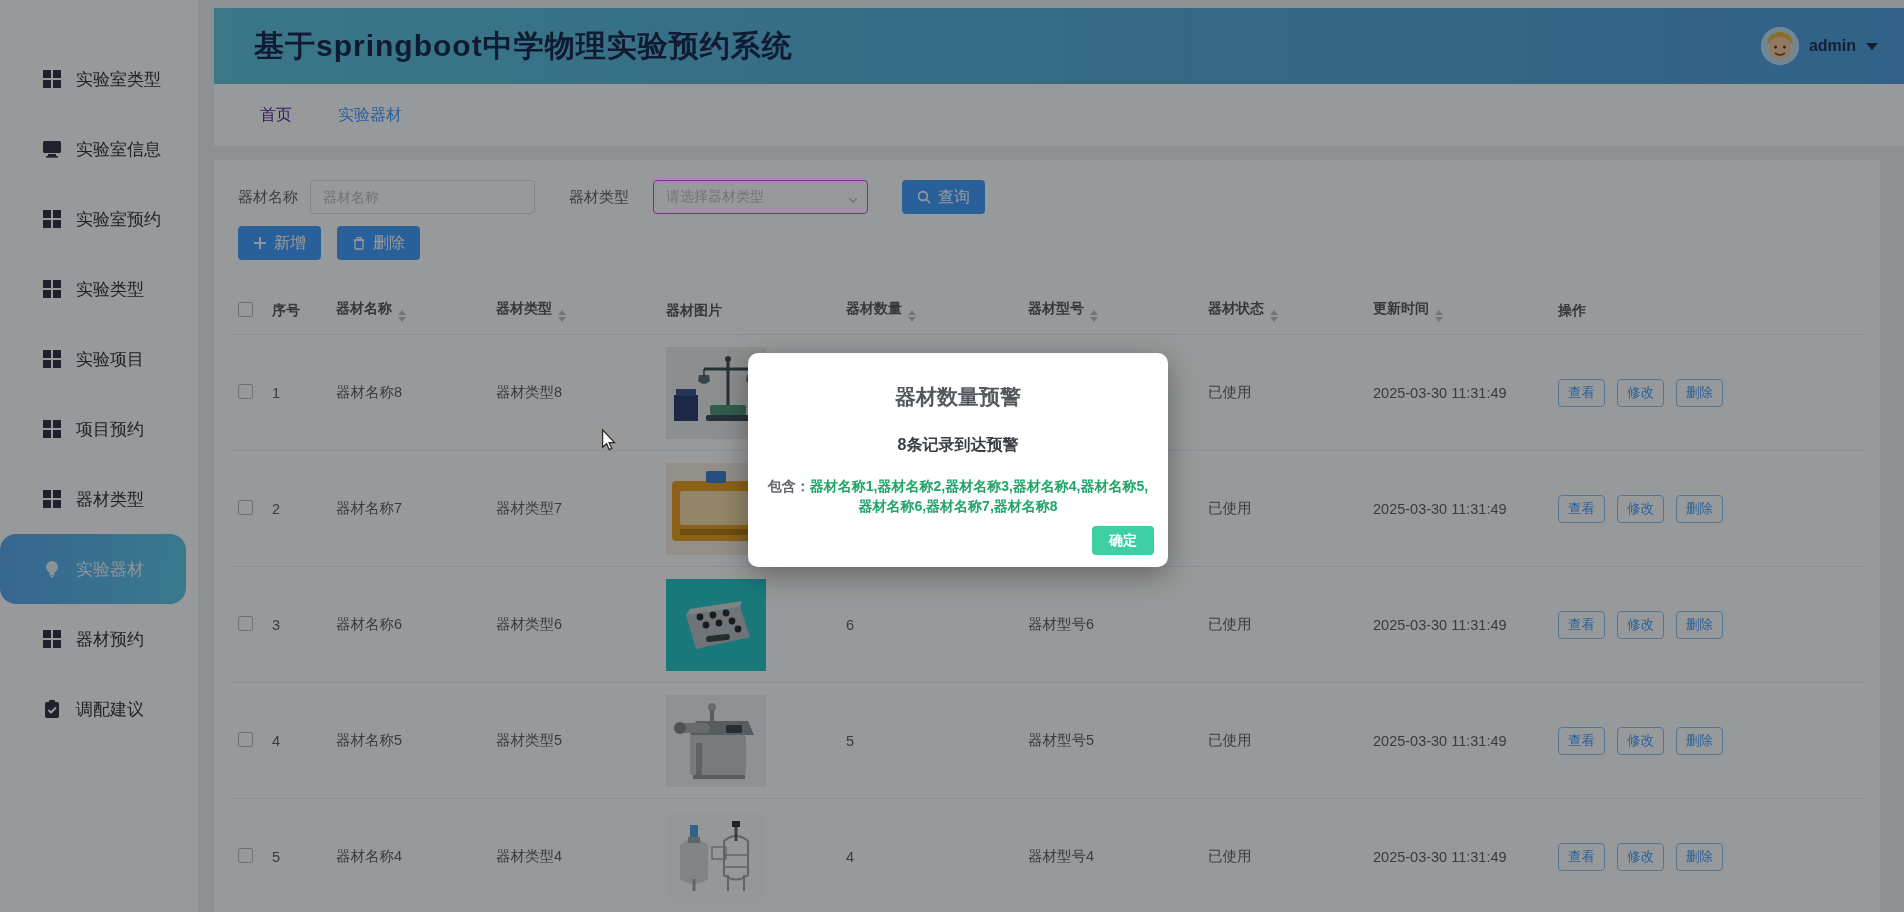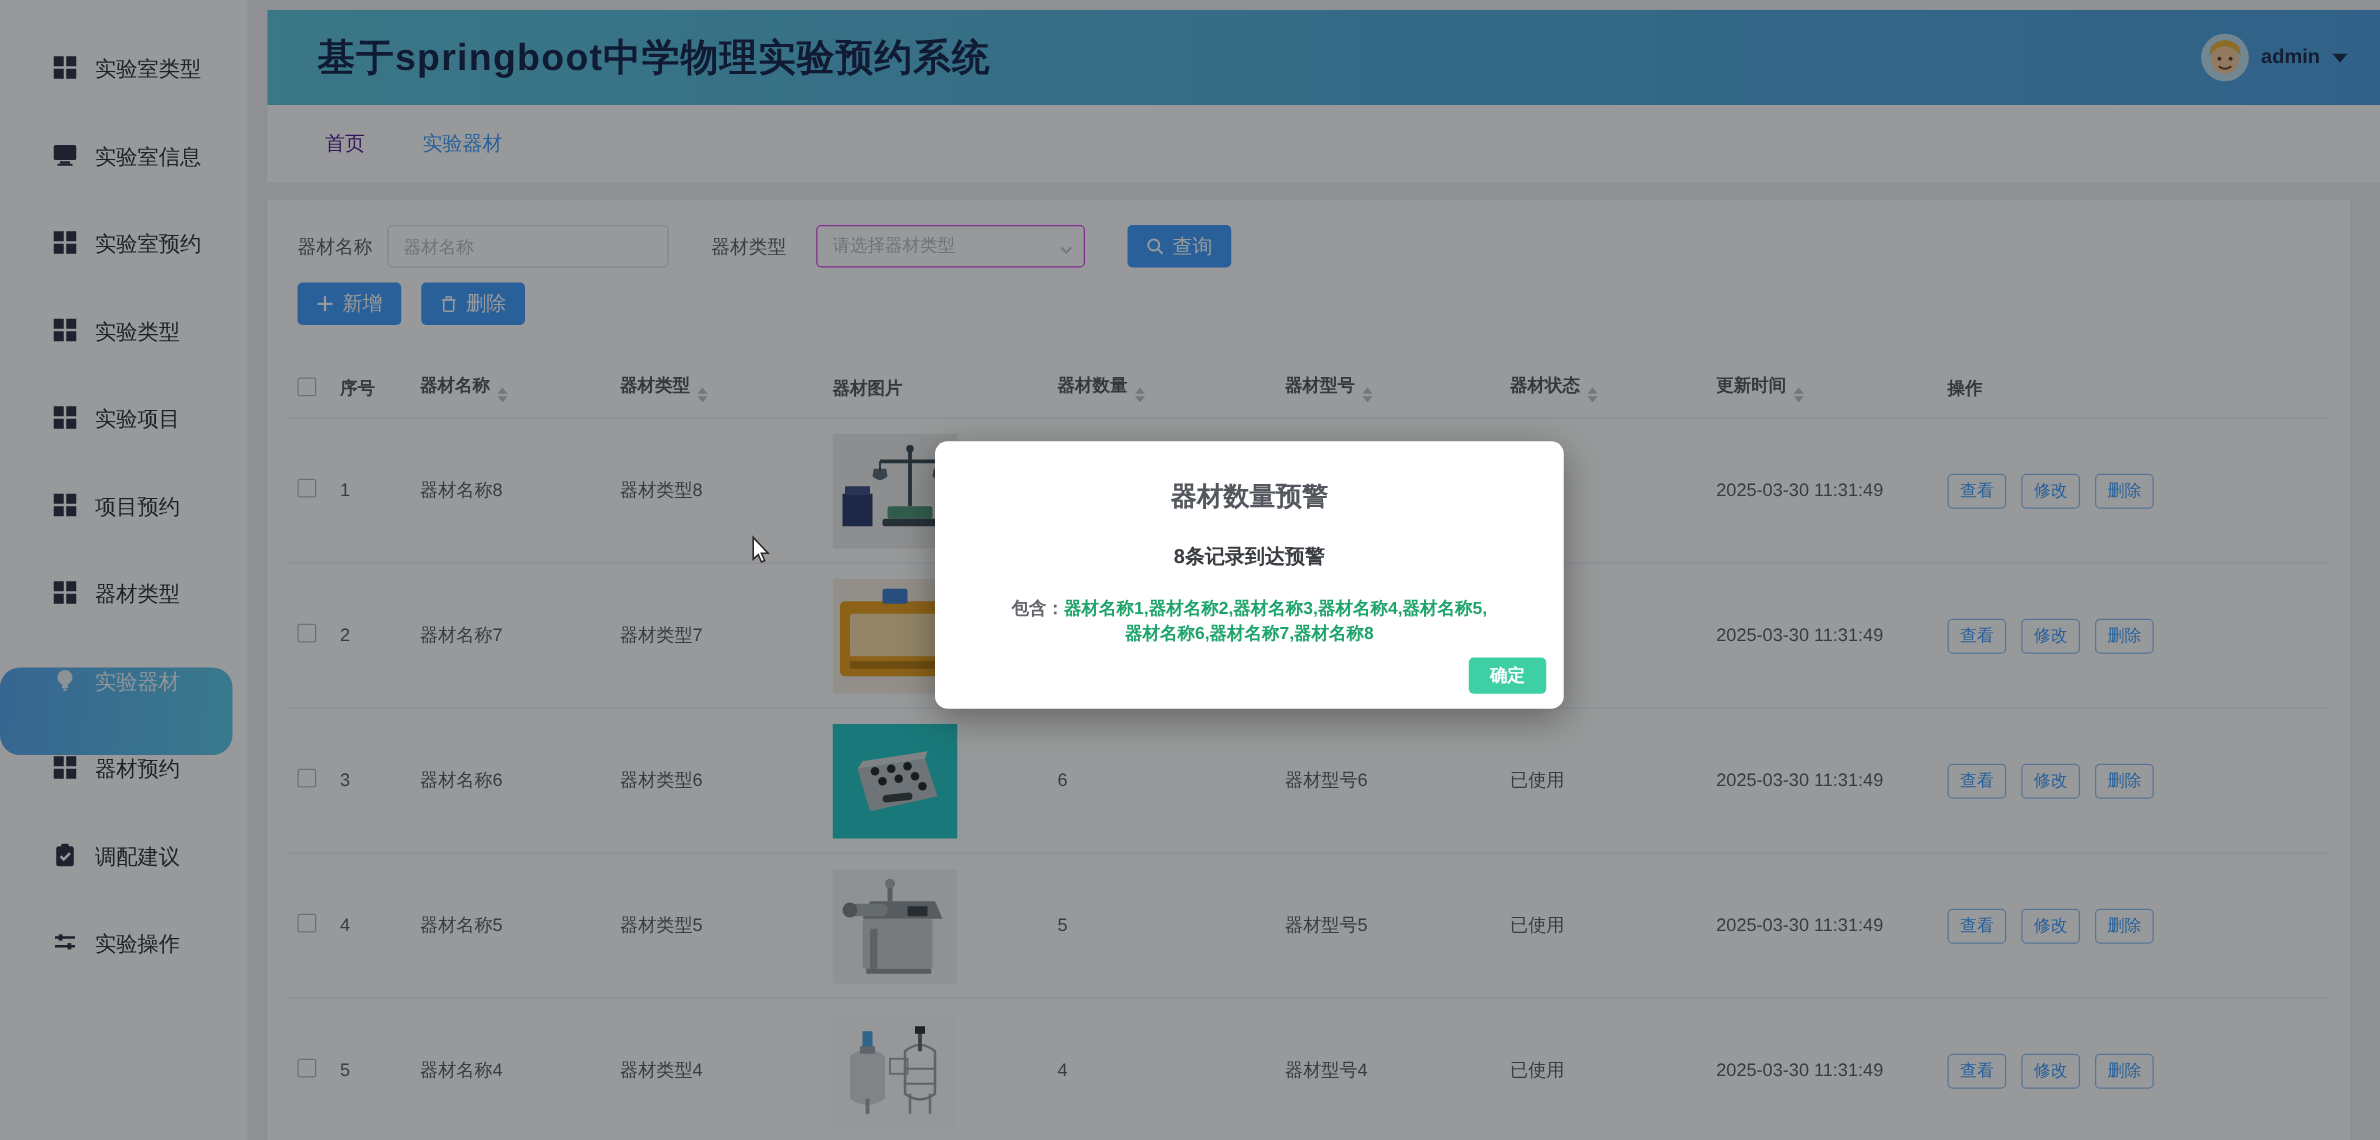--- a/index.html
+++ b/index.html
@@ -5,21 +5,21 @@
   * { margin:0; padding:0; box-sizing:border-box; }
   html,body { width:1904px; height:912px; }
   body {
     position:relative; overflow:hidden;
     font-family:"Liberation Sans","DejaVu Sans",sans-serif;
     background:#eef0f3; color:#303133;
   }
 
   
   .sidebar { position:absolute; left:0; top:0; width:198px; height:912px; background:#ffffff; padding-top:44px; z-index:1; }
-  .side-item { height:70px; display:flex; align-items:flex-start; gap:14px; padding-left:42px; font-size:17px; color:#303133; cursor:pointer; }
+  .side-item { height:70px; display:flex; align-items:center; gap:14px; padding-left:42px; font-size:17px; color:#303133; cursor:pointer; }
   .side-item .ic { width:20px; height:20px; display:inline-flex; color:#2b3246; flex:none; }
   .side-item.active { background:linear-gradient(95deg,#58a8f0 0%,#5cc8e8 100%); color:#eef6fb; border-radius:16px; margin-right:12px; padding-left:42px; }
   .side-item.active .ic { color:#e9f4f9; }
 
   
   .topbar { position:absolute; left:214px; top:8px; right:0; height:76px;
     background:linear-gradient(90deg,#5ec4de 0%,#53aedd 55%,#4f9fe0 100%);
     display:flex; align-items:center; z-index:1; }
   .topbar h1 { padding-left:40px; font-size:30px; font-weight:bold; color:#15254f; letter-spacing:1px; }
   .userbox { position:absolute; right:26px; top:50%; transform:translateY(-50%); display:flex; align-items:center; gap:10px; cursor:pointer; }
@@ -56,21 +56,21 @@
   tbody td { font-size:14.5px; color:#5b5e64; padding:8px; border-top:1px solid #ebeef5; height:116px; }
   .checkbox { display:inline-block; width:15px; height:15px; border:1px solid #b6bac2; border-radius:2px; background:#fff; cursor:pointer; }
   .sort { display:inline-flex; flex-direction:column; gap:2px; margin-left:6px; vertical-align:-2px; cursor:pointer; }
   .sort .up { width:0; height:0; border-left:4px solid transparent; border-right:4px solid transparent; border-bottom:5px solid #c0c4cc; }
   .sort .dn { width:0; height:0; border-left:4px solid transparent; border-right:4px solid transparent; border-top:5px solid #c0c4cc; }
   .rowimg { width:100px; height:92px; display:block; }
   .act-btn { display:inline-flex; align-items:center; justify-content:center; height:28px; padding:0 9px; margin-right:8px; border:1px solid #8ec2f7; border-radius:4px; background:transparent; color:#409eff; font-size:13.5px; cursor:pointer; font-family:inherit; }
 
   
   .overlay { position:absolute; inset:0; background:rgba(10,12,14,0.42); z-index:50; }
-  .modal { position:absolute; left:748px; top:353px; width:503px; height:214px; background:#ffffff; border-radius:10px; box-shadow:0 8px 30px rgba(0,0,0,0.35); z-index:60; text-align:center; }
+  .modal { position:absolute; left:748px; top:353px; width:420px; height:214px; background:#ffffff; border-radius:10px; box-shadow:0 8px 30px rgba(0,0,0,0.35); z-index:60; text-align:center; }
   .modal h2 { margin-top:30px; font-size:21px; font-weight:bold; color:#54585e; }
   .modal .sub { margin-top:24px; font-size:16px; font-weight:bold; color:#3a3d42; }
   .modal .bodytext { margin-top:20px; padding:0 18px; font-size:14px; line-height:20px; }
   .modal .contains { color:#63666c; font-weight:bold; }
   .modal .names { color:#1fa56b; font-weight:bold; }
   .confirm-btn { position:absolute; right:14px; bottom:12px; height:29px; padding:0 17px; background:#3ecfa4; border:none; border-radius:4px; color:#fff; font-size:14px; font-weight:bold; cursor:pointer; font-family:inherit; }
 
   .cursor { position:absolute; left:598px; top:428px; z-index:100; width:22px; height:24px; }
 </style>
 </head>
@@ -176,33 +176,20 @@
   </div>
   <div class="side-item">
     <span class="ic">
         <svg viewBox="0 0 20 20" width="20" height="20">
           <rect x="3" y="3" width="14" height="16" rx="2" fill="currentColor"></rect>
           <rect x="7" y="1" width="6" height="4" rx="1" fill="currentColor"></rect>
           <path d="M6.5 11 l2.5 2.5 L14 8.5" stroke="#fff" stroke-width="2" fill="none"></path>
         </svg>
       </span>
     <span>调配建议</span>
-  </div>
-  <div class="side-item">
-    <span class="ic">
-        <svg viewBox="0 0 20 20" width="20" height="20">
-          <g stroke="currentColor" stroke-width="2">
-            <line x1="2" y1="6" x2="18" y2="6"></line>
-            <line x1="2" y1="13" x2="18" y2="13"></line>
-          </g>
-          <rect x="5" y="3.5" width="3" height="5" fill="currentColor"></rect>
-          <rect x="12" y="10.5" width="3" height="5" fill="currentColor"></rect>
-        </svg>
-      </span>
-    <span>实验操作</span>
   </div>
 </nav>
 
 <header class="topbar">
   <h1>基于springboot中学物理实验预约系统</h1>
   <div class="userbox">
     <span class="avatar">
       <svg viewBox="0 0 38 38" width="38" height="38">
         <circle cx="19" cy="19" r="19" fill="#bfe0f2"></circle>
         <circle cx="19" cy="21" r="11" fill="#f6c99b"></circle>

